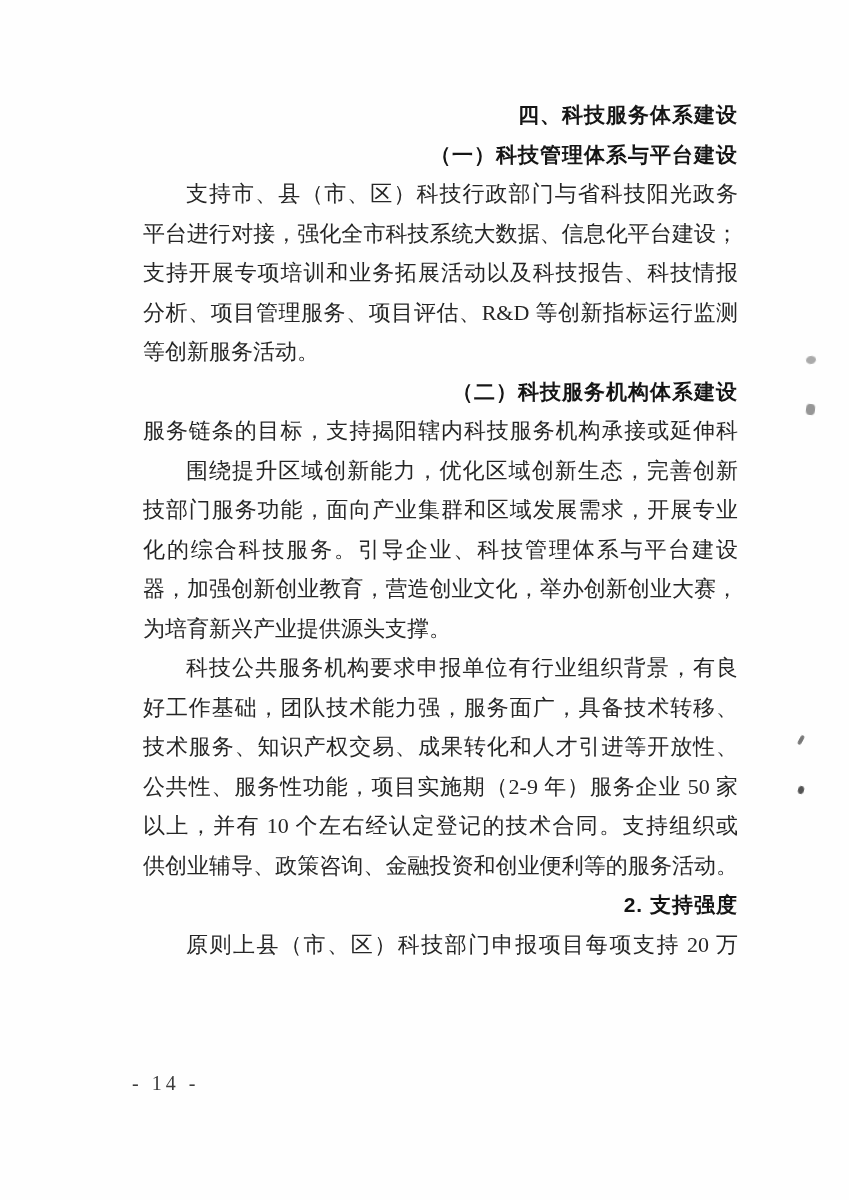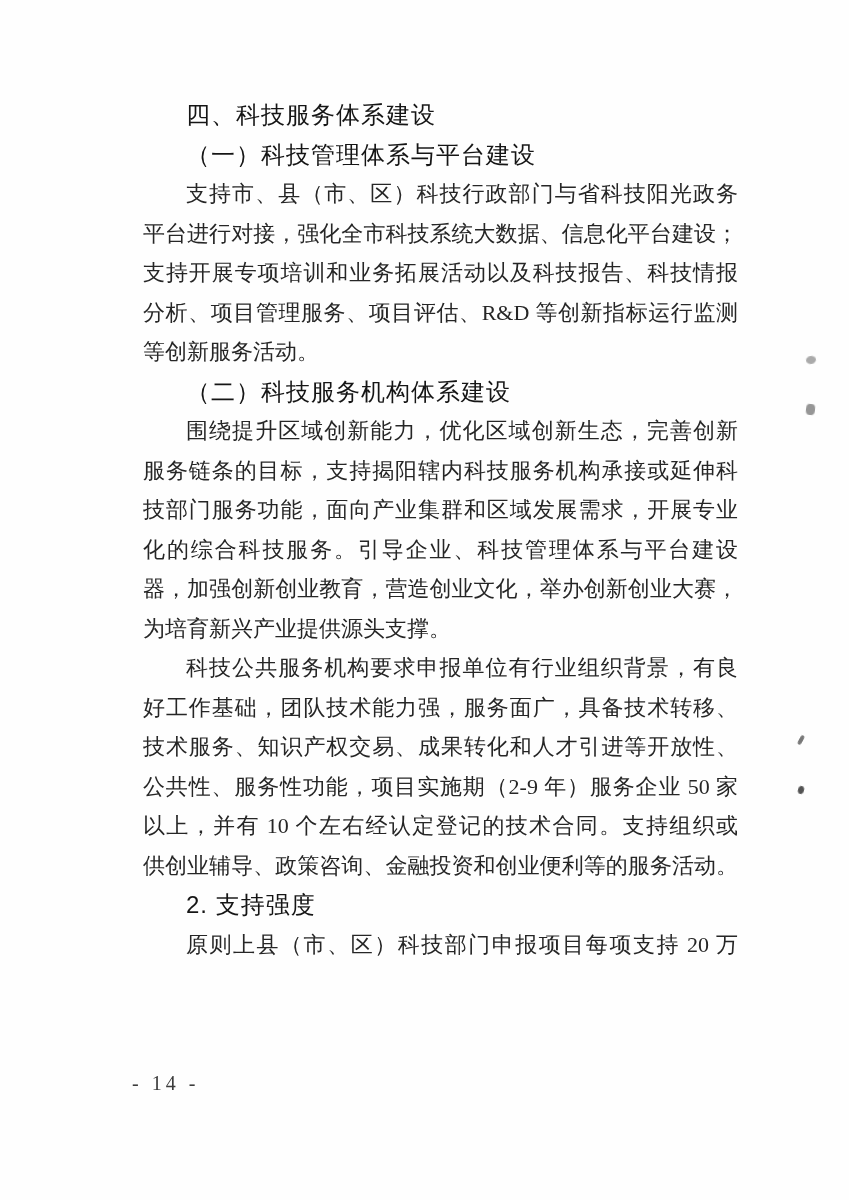--- a/index.html
+++ b/index.html
@@ -31,25 +31,26 @@
   .line.justify {
     text-align: justify;
     text-align-last: justify;
     text-justify: inter-character;
   }
   .line.indent {
     text-indent: 43px;
   }
   .line.heading {
     font-family: "Liberation Sans", "DejaVu Sans", sans-serif;
-    font-weight: 400;
-    font-size: 24px;
+    font-weight: 700;
+    font-size: 21px;
     color: #151515;
     text-indent: 43px;
     letter-spacing: 1px;
+    text-align: right;
   }
   .page-number {
     position: absolute;
     left: 132px;
     top: 1072px;
     font-family: "Liberation Serif", "DejaVu Serif", serif;
     font-size: 20px;
     color: #3c3c3c;
     letter-spacing: 4px;
   }
@@ -64,22 +65,22 @@
 <div class="page">
   <div class="content">
       <div class="line heading h1">四、科技服务体系建设</div>
       <div class="line heading h2">（一）科技管理体系与平台建设</div>
       <div class="line indent justify">支持市、县（市、区）科技行政部门与省科技阳光政务</div>
       <div class="line justify">平台进行对接，强化全市科技系统大数据、信息化平台建设；</div>
       <div class="line justify">支持开展专项培训和业务拓展活动以及科技报告、科技情报</div>
       <div class="line justify">分析、项目管理服务、项目评估、R&amp;D 等创新指标运行监测</div>
       <div class="line">等创新服务活动。</div>
       <div class="line heading h2">（二）科技服务机构体系建设</div>
+      <div class="line justify">服务链条的目标，支持揭阳辖内科技服务机构承接或延伸科</div>
       <div class="line indent justify">围绕提升区域创新能力，优化区域创新生态，完善创新</div>
-      <div class="line justify">服务链条的目标，支持揭阳辖内科技服务机构承接或延伸科</div>
       <div class="line justify">技部门服务功能，面向产业集群和区域发展需求，开展专业</div>
       <div class="line justify">化的综合科技服务。引导企业、科技管理体系与平台建设</div>
       <div class="line justify">器，加强创新创业教育，营造创业文化，举办创新创业大赛，</div>
       <div class="line">为培育新兴产业提供源头支撑。</div>
       <div class="line indent justify">科技公共服务机构要求申报单位有行业组织背景，有良</div>
       <div class="line justify">好工作基础，团队技术能力强，服务面广，具备技术转移、</div>
       <div class="line justify">技术服务、知识产权交易、成果转化和人才引进等开放性、</div>
       <div class="line justify">公共性、服务性功能，项目实施期（2-9 年）服务企业 50 家</div>
       <div class="line justify">以上，并有 10 个左右经认定登记的技术合同。支持组织或</div>
       <div class="line justify">供创业辅导、政策咨询、金融投资和创业便利等的服务活动。</div>

